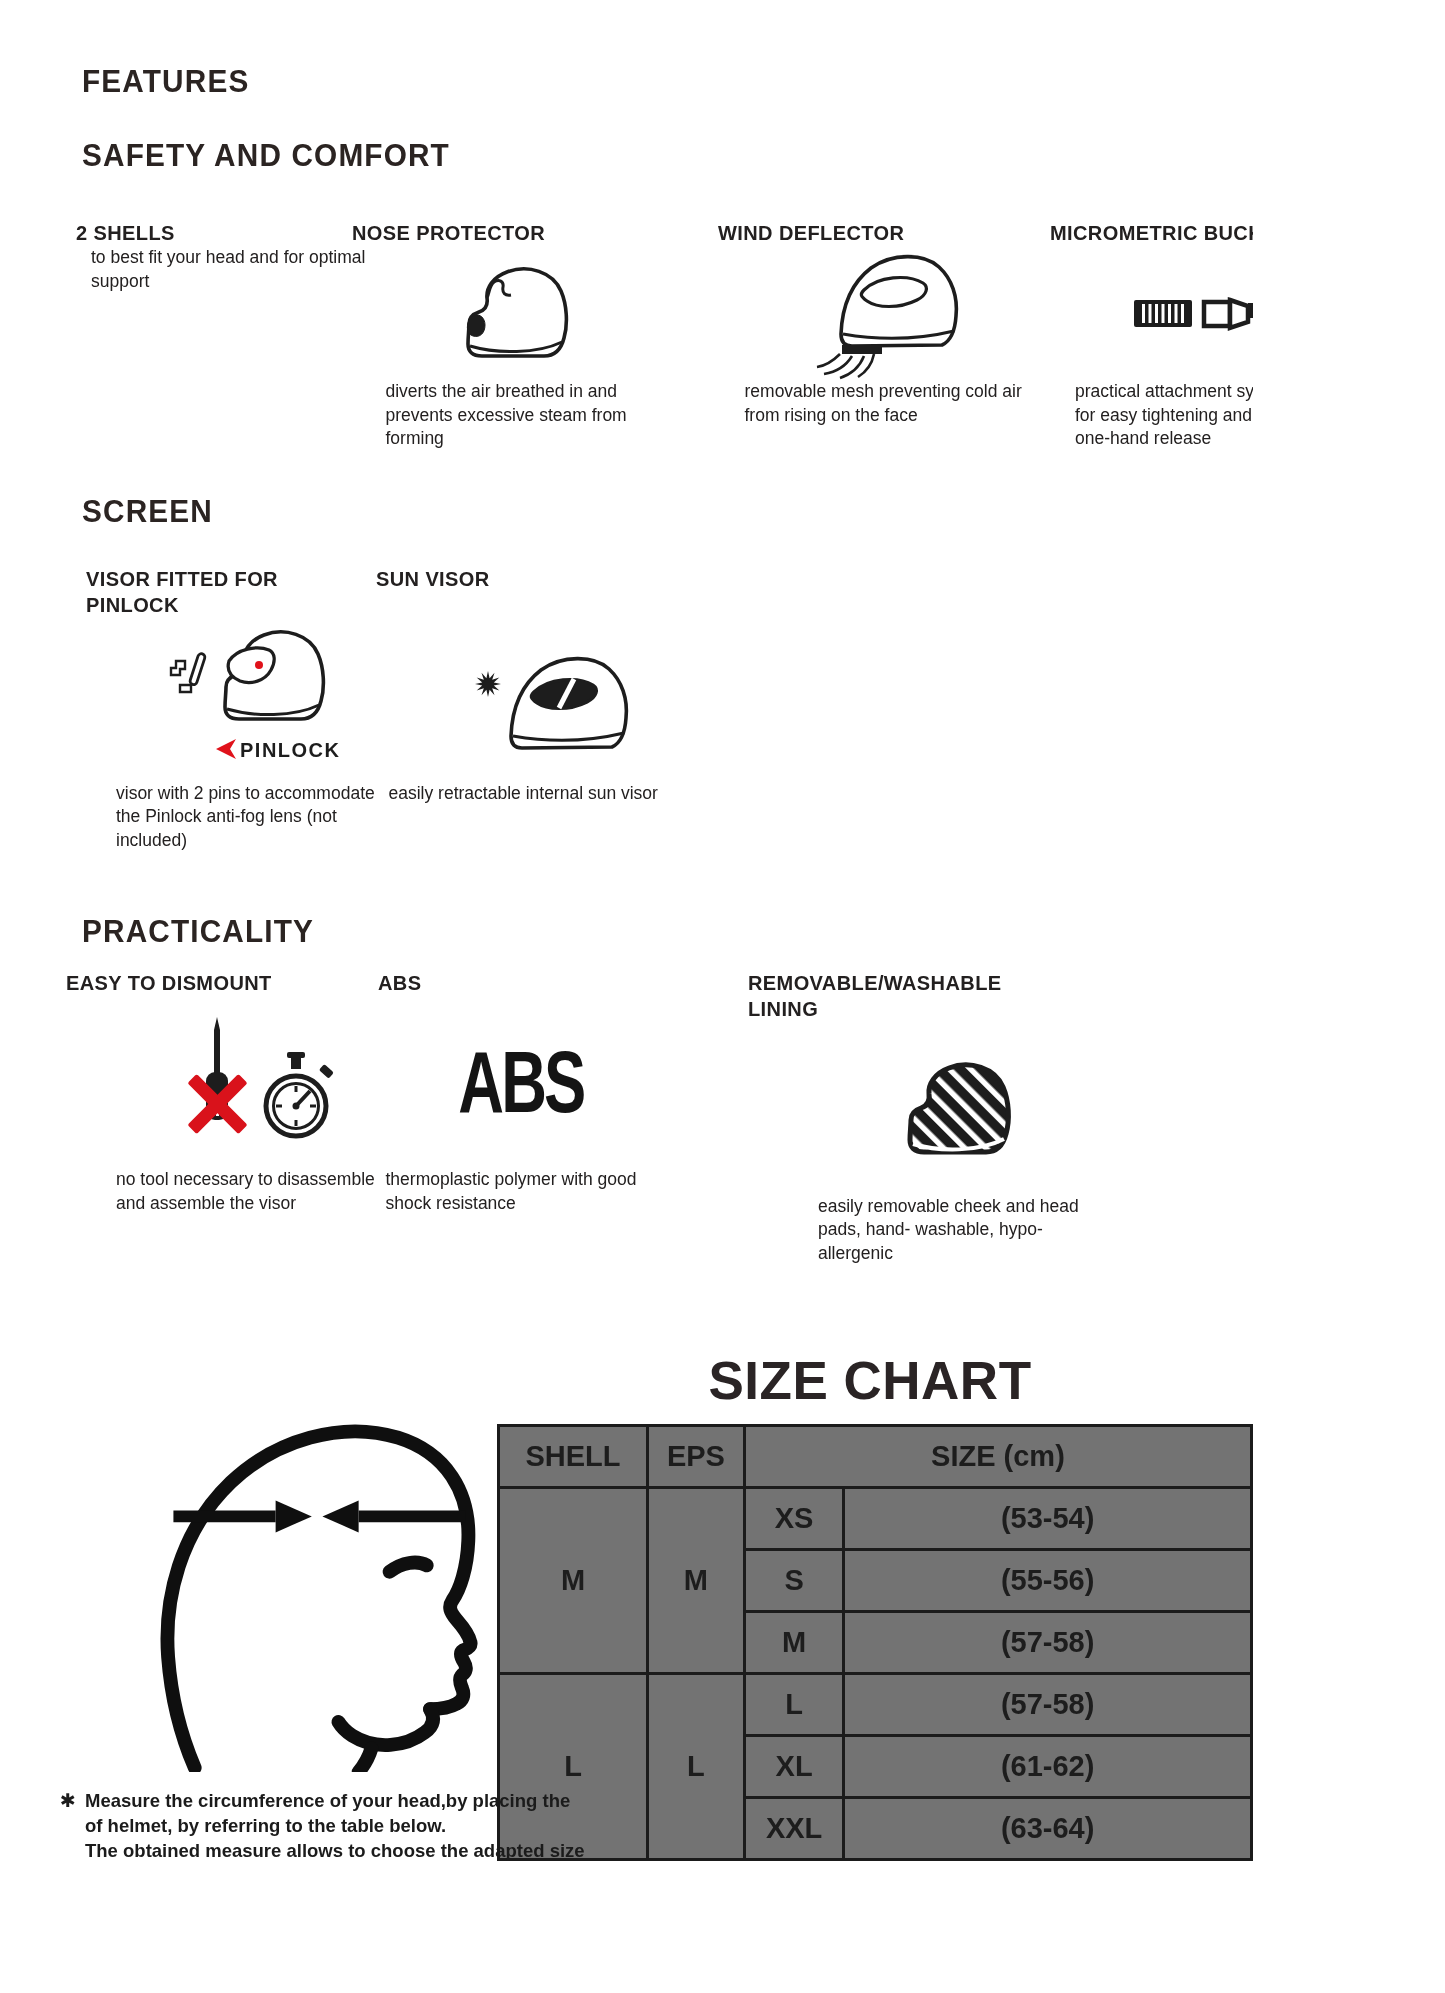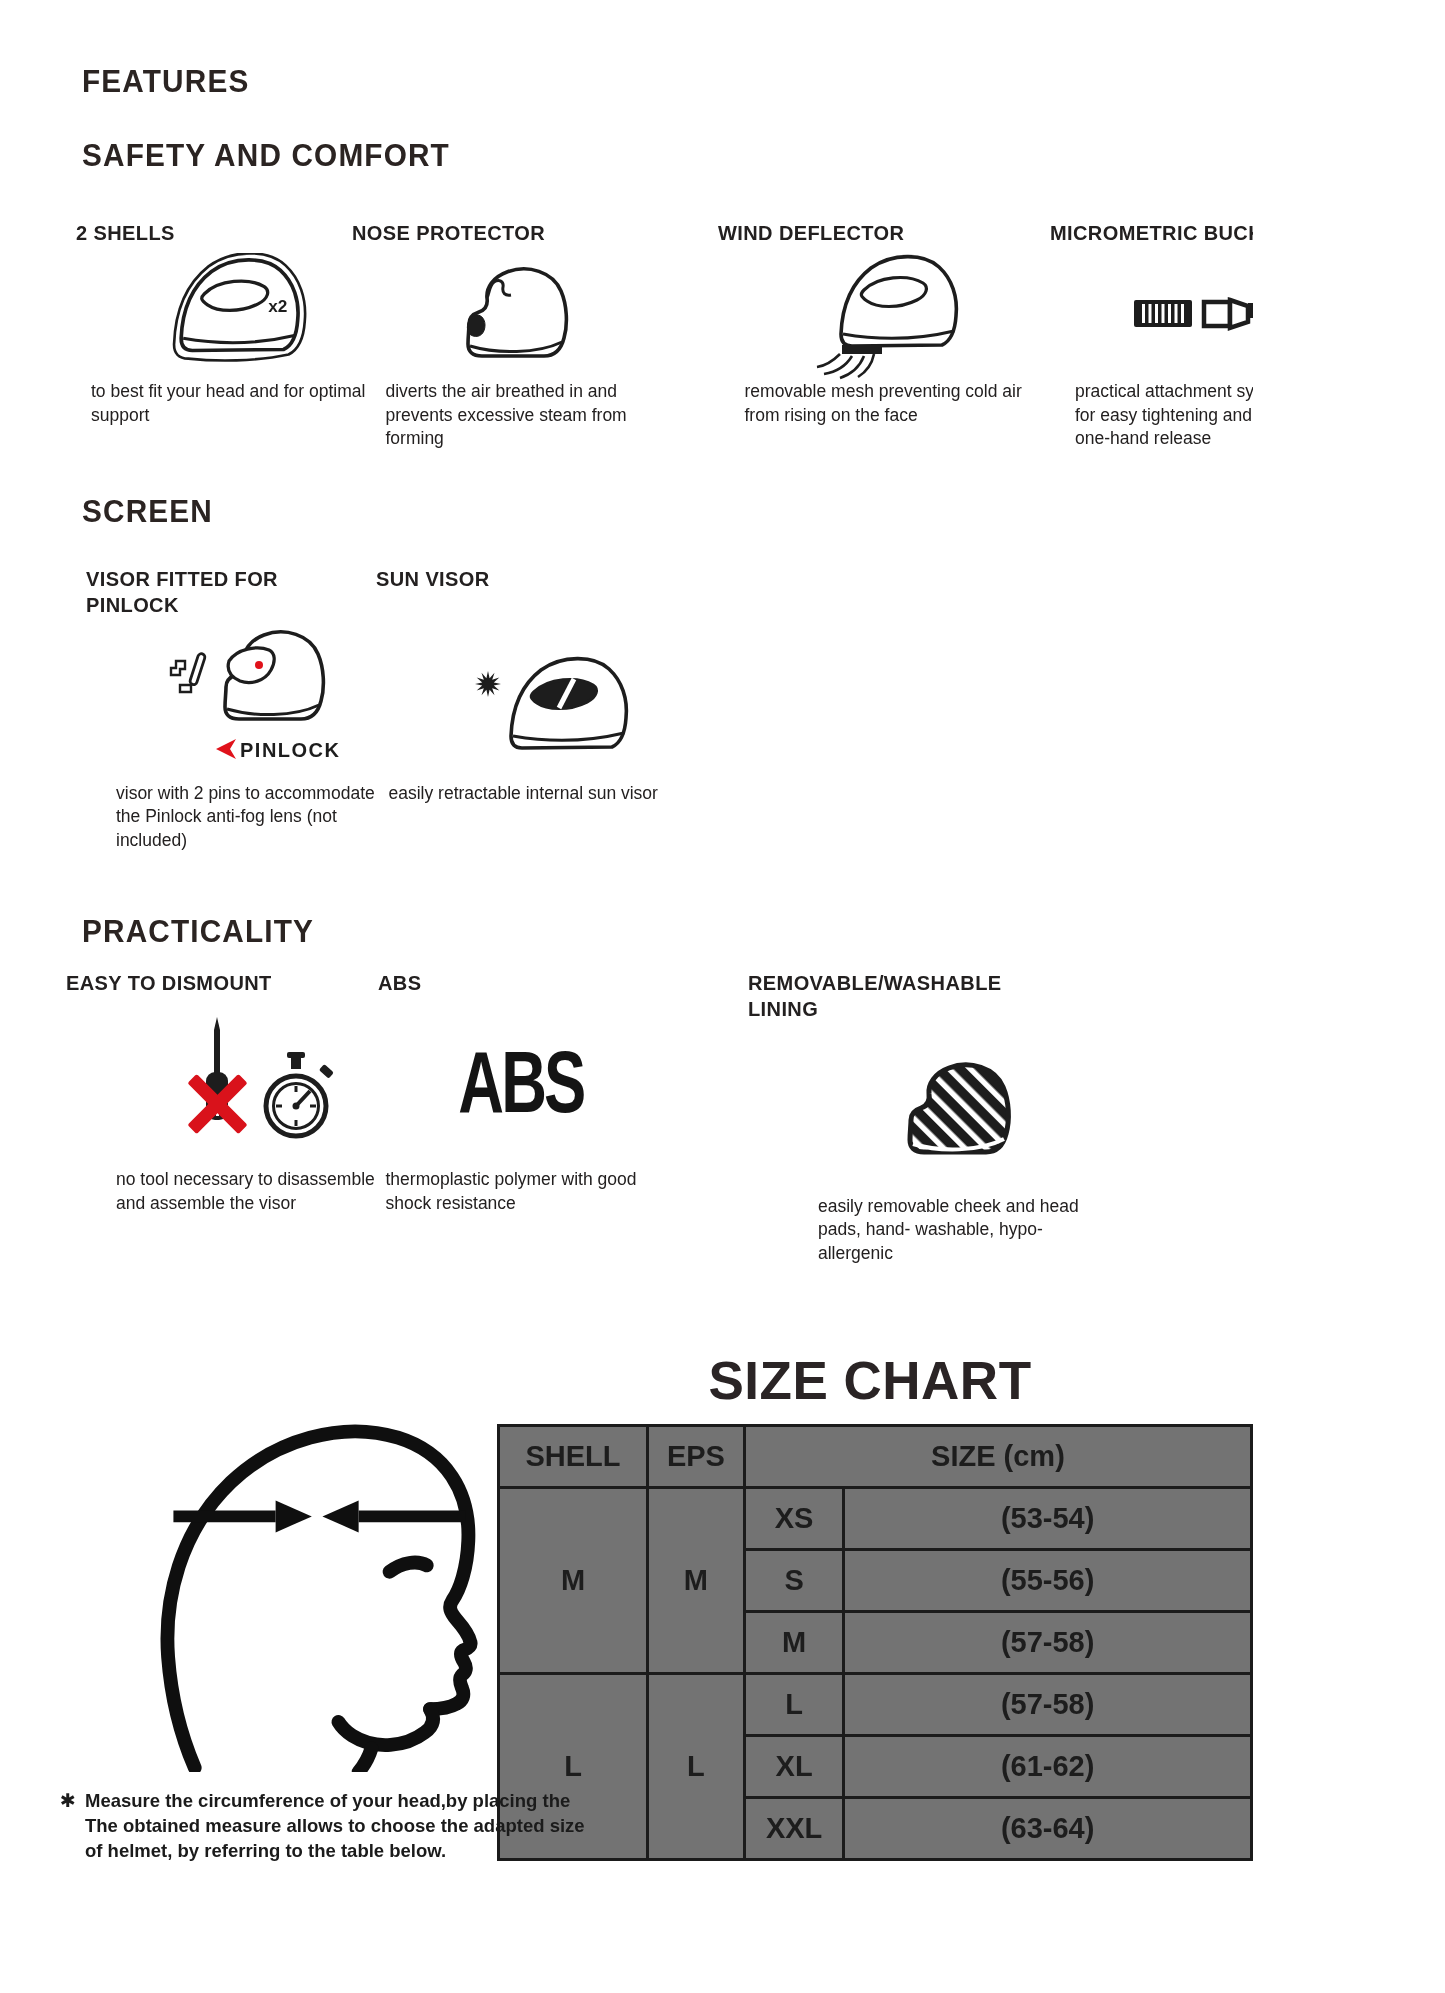--- a/index.html
+++ b/index.html
@@ -49,29 +49,20 @@
 
 <div id="page">
 
   <div class="h1" style="left:82px;top:64px">FEATURES</div>
   <div class="h1" style="left:82px;top:138px">SAFETY AND COMFORT</div>
 
   <div class="row" id="row-safety">
 
     <div class="item" style="left:76px;width:340px">
       <div class="t">2 SHELLS</div>
-      <div class="ibox">
-        <svg width="152" height="122" viewBox="0 0 150 120">
-          <path d="M18,104 C8,104 4,98 4,90 C5,60 14,32 38,13 C61,-4 97,-4 114,12 C128,25 135,45 133,67 C132,83 127,95 117,100 C85,107 45,107 18,104 Z" fill="none" stroke="#1d1d1d" stroke-width="2.6"></path>
-          <path d="M22,96 C14,96 11,91 11,84 C12,58 20,34 41,18 C62,3 94,3 109,17 C122,29 128,47 126,66 C125,81 121,91 112,95 Z" fill="#fff" stroke="#1d1d1d" stroke-width="3.6"></path>
-          <path d="M13,84 Q70,94 124,81" fill="none" stroke="#1d1d1d" stroke-width="3"></path>
-          <path d="M34,40 C48,26 78,24 93,33 C99,37 97,45 87,50 C69,59 47,58 37,51 C30,46 30,44 34,40 Z" fill="#fff" stroke="#1d1d1d" stroke-width="3.2"></path>
-          <text x="97" y="58" font-size="17" font-weight="bold" fill="#1d1d1d">x2</text>
-        </svg>
-      </div>
       <div class="d" style="max-width:310px">to best fit your head and for optimal support</div>
     </div>
 
     <div class="item" style="left:352px;width:335px">
       <div class="t">NOSE PROTECTOR</div>
       <div class="ibox">
         <svg width="135" height="100" viewBox="0 0 135 100">
           <path d="M30,92 C20,92 16,87 16,80 C16,72 17,66 17,60 C17,54 21,50 27,48 C33,46 36,41 35,34 C34,24 41,13 55,8 C76,0 101,8 109,27 C115,41 116,60 112,74 C109,86 103,92 92,92 Z" fill="#fff" stroke="#1d1d1d" stroke-width="3.6"></path>
           <path d="M17,56 C14,63 15,70 21,72 C28,74 33,69 33,61 C33,54 28,50 23,51 C20,52 18,53 17,56 Z" fill="#1d1d1d" stroke="#1d1d1d" stroke-width="1"></path>
           <path d="M35,34 C38,28 37,22 42,18 C47,15 52,17 51,23 C50,29 53,32 59,31" fill="none" stroke="#1d1d1d" stroke-width="3"></path>
@@ -291,17 +282,17 @@
       <td>(63-64)</td>
     </tr>
   </tbody>
     </table>
 
   <div class="note">
     <div class="line first">
       <span class="star">✱</span>
       <span>Measure the circumference of your head,by placing the</span>
     </div>
+    <div class="line">of helmet, by referring to the table below.</div>
     <div class="line">The obtained measure allows to choose the adapted size</div>
-    <div class="line">of helmet, by referring to the table below.</div>
   </div>
 
 </div>
 
 </body></html>

